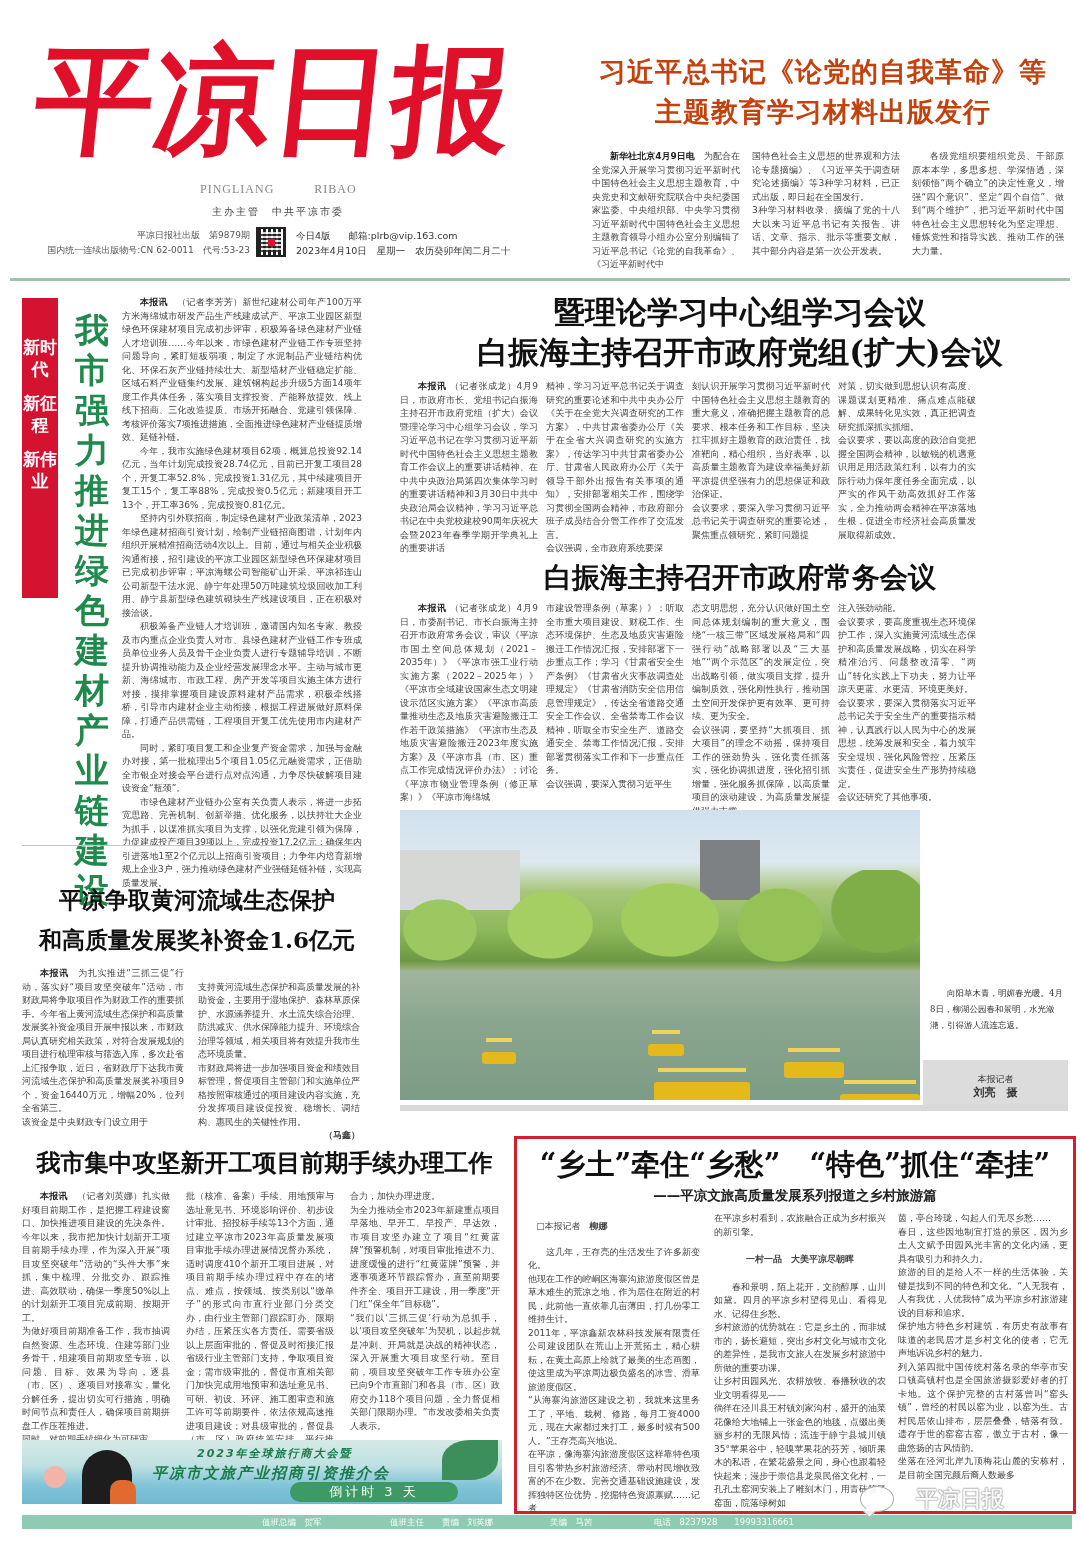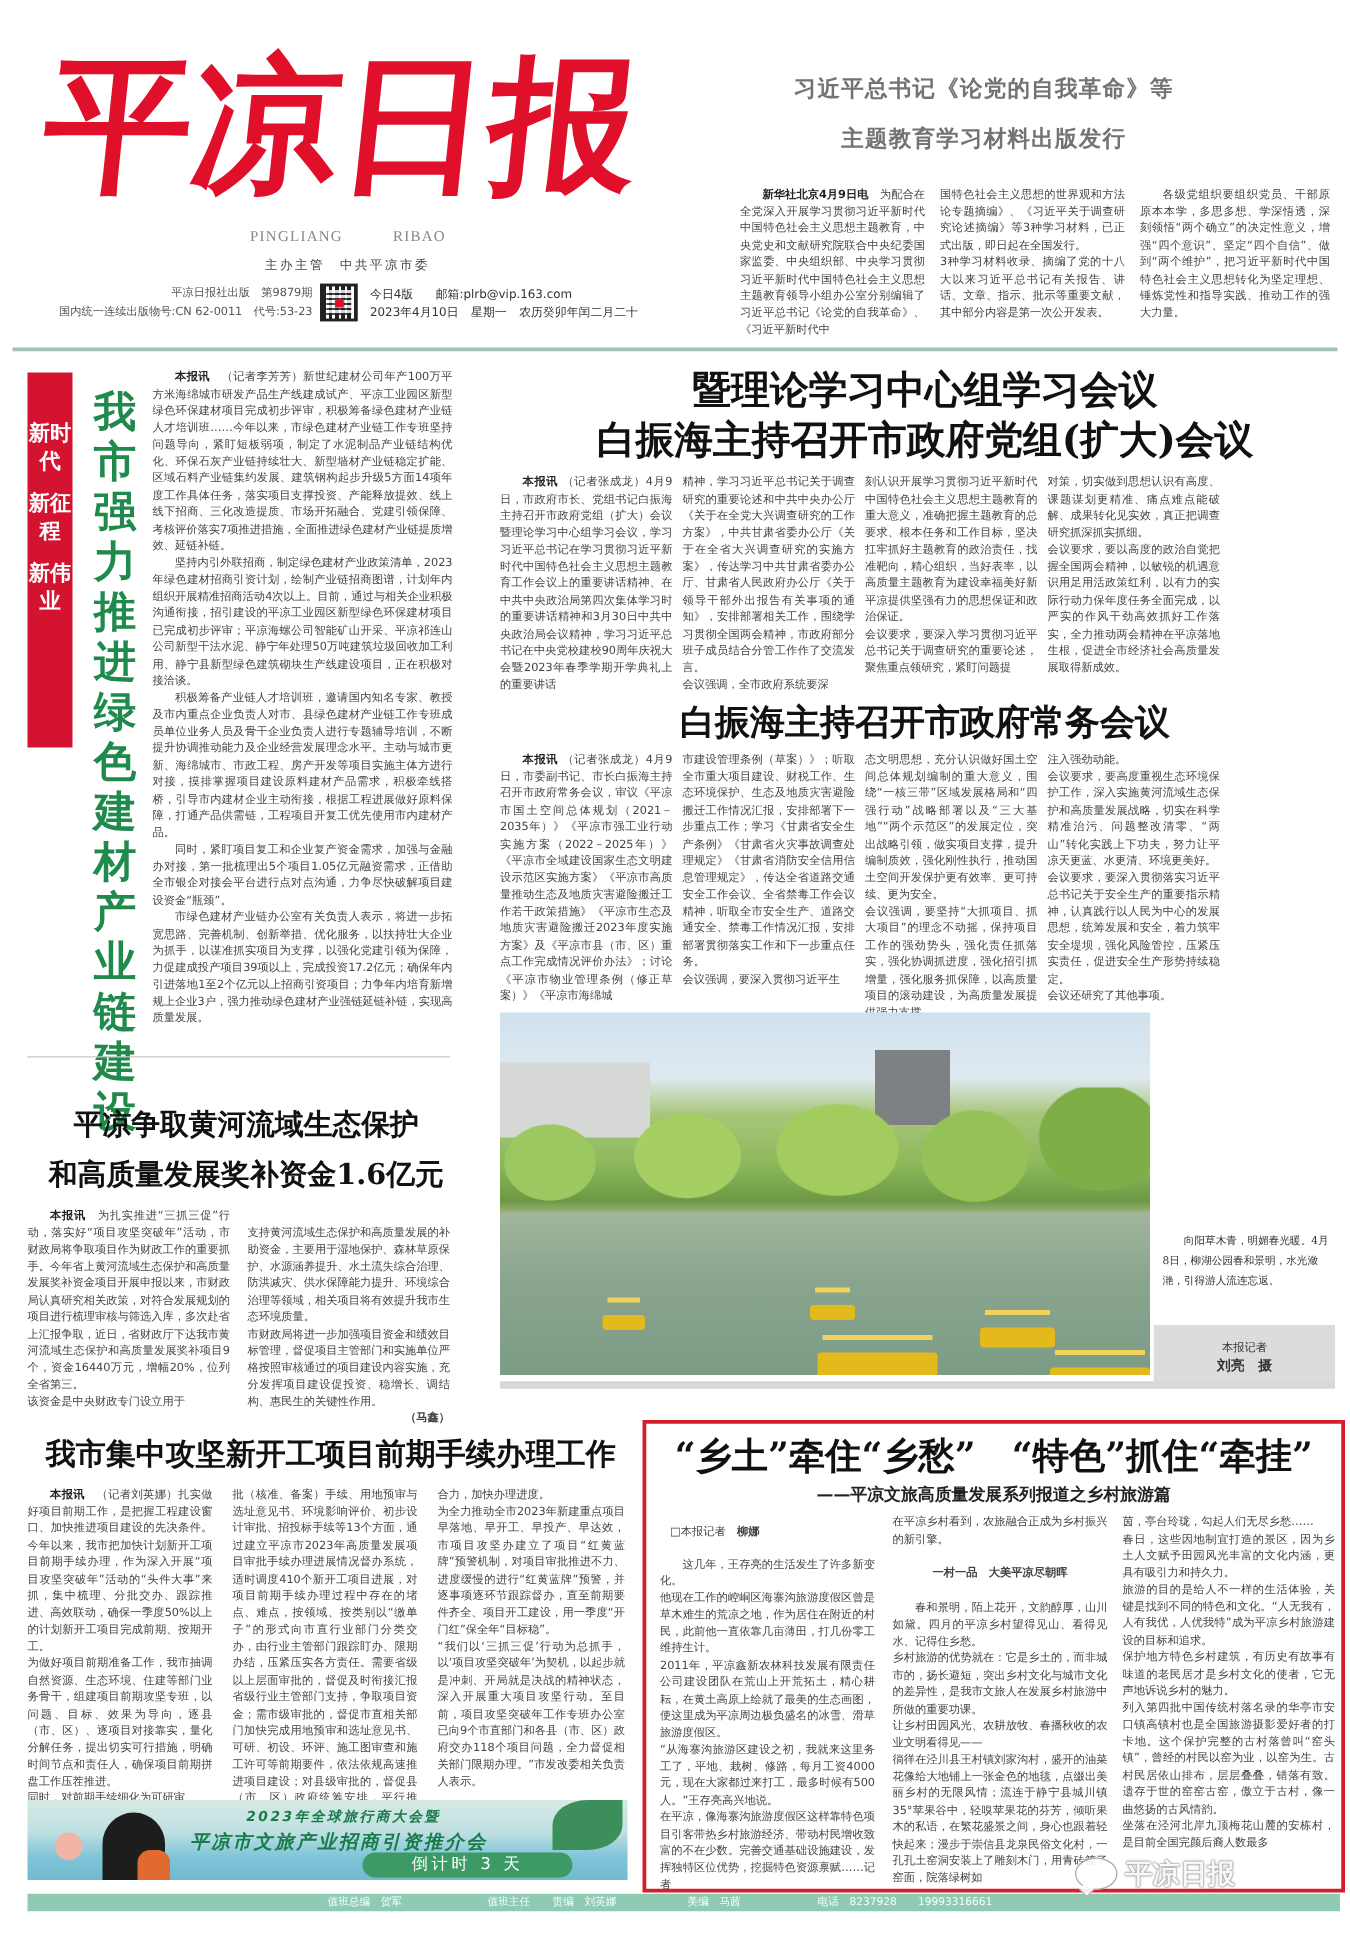--- a/index.html
+++ b/index.html
@@ -17,21 +17,21 @@
   .pubinfo-l { left: 40px; top: 228px; width: 210px; font-size: 9px; color: #555; text-align: right; line-height: 15px; white-space: nowrap; }
   .qr { left: 256px; top: 227px; width: 30px; height: 30px; background:
         repeating-linear-gradient(90deg,#222 0 3px,#fff 3px 5px),
         #222; border: 2px solid #222; position: absolute; }
   .qr::before { content:""; position:absolute; left:3px; top:3px; width:20px; height:20px; background:
         repeating-linear-gradient(0deg,#222 0 2px,#fff 2px 4px); opacity:.8; }
   .qr::after { content:""; position:absolute; left:10px; top:10px; width:7px; height:7px; background:#e0102a; }
   .pubinfo-r { left: 296px; top: 228px; font-size: 9.5px; color: #333; line-height: 15px; white-space: nowrap; }
   .pubinfo-r .sp { display: inline-block; width: 18px; }
 
-  .headline-main { left: 532px; top: 52px; width: 510px; text-align: center; font-weight: bold; font-size: 18px; line-height: 40px; color: #737373; letter-spacing: 1px; }
+  .headline-main { left: 568px; top: 52px; width: 510px; text-align: center; font-weight: bold; font-size: 27px; line-height: 40px; color: #c2410c; letter-spacing: 1px; }
 
   .col-text { font-size: 9px; line-height: 13.5px; color: #444; text-align: justify; }
   .col-text .lead { font-weight: bold; color: #222; }
   .col-text p { text-indent: 2em; }
 
   .rule-green { left: 10px; top: 278px; width: 1060px; height: 3px; background: #9fc4b2; }
 
   
   .red-tag { left: 22px; top: 298px; width: 36px; height: 300px; background: #d3132f; color: #fff; font-weight: bold; font-size: 17px; line-height: 22px; text-align: center; padding-top: 38px; }
   .red-tag div { margin-bottom: 12px; }
@@ -65,21 +65,21 @@
   .banner .line2 { left: 130px; top: 24px; font-size: 15px; }
   .banner .pill { position:absolute; left: 268px; top: 42px; width: 168px; height: 20px; border-radius: 10px; background:#3d9a65; color:#fff; font-size: 13px; text-align:center; line-height: 20px; letter-spacing: 3px; }
   .banner .girl { position:absolute; left: 60px; top: 10px; width: 50px; height: 54px; border-radius: 26px 26px 0 0; background: #1d1d1d; }
   .banner .girl2 { position:absolute; left: 88px; top: 40px; width: 26px; height: 24px; border-radius: 10px 10px 0 0; background: #e06a30; }
   .banner .leaf { position:absolute; right: 4px; top: 0; width: 56px; height: 40px; border-radius: 50% 0 50% 0; background: #3c8f5a; }
   .banner .flower { position:absolute; left: 22px; top: 26px; width: 22px; height: 22px; border-radius: 50%; background: #f2b4a7; }
 
   .footer-bar { left: 22px; top: 1515px; width: 1050px; height: 14px; background: #8fcbb3; color: #f6fffb; font-size: 8.5px; line-height: 14px; }
   .footer-bar span { position: absolute; top: 0; white-space: nowrap; }
 
-  .watermark { left: 860px; top: 1484px; display: flex; align-items: center; gap: 6px; color: rgba(255,255,255,0.95); text-shadow: 0 0 2px #888, 0 0 1px #555; font-size: 22px; font-weight: bold; }
+  .watermark { left: 860px; top: 1484px; display: flex; align-items: center; gap: 22px; color: rgba(255,255,255,0.95); text-shadow: 0 0 2px #888, 0 0 1px #555; font-size: 22px; font-weight: bold; }
   .watermark .bubble { width: 34px; height: 26px; border-radius: 50%; background: rgba(255,255,255,0.9); border: 1px solid #aaa; position: relative; }
   .watermark .bubble::after { content:""; position:absolute; left:4px; bottom:-5px; width:8px; height:8px; background: rgba(255,255,255,0.9); transform: rotate(45deg); border-right: 1px solid #aaa; border-bottom: 1px solid #aaa; }
 </style>
 </head>
 <body>
 
 <div class="abs masthead-logo">
   <span>平</span>
   <span>凉</span>
   <span>日</span>
@@ -115,20 +115,21 @@
 <div class="abs rule-green"></div>
 
 <div class="abs red-tag">
   <div>新时代</div>
   <div>新征程</div>
   <div>新伟业</div>
 </div>
 <div class="abs green-vert">我市强力推进绿色建材产业链建设</div>
 <div class="abs col-text" style="left:122px;top:296px;width:240px;">
   <p><span class="lead">本报讯</span>　<span>（记者李芳芳）</span><span>新世纪建材公司年产100万平方米海绵城市研发产品生产线建成试产、平凉工业园区新型绿色环保建材项目完成初步评审，积极筹备绿色建材产业链人才培训班……今年以来，市绿色建材产业链工作专班坚持问题导向，紧盯短板弱项，制定了水泥制品产业链结构优化、环保石灰产业链持续壮大、新型墙材产业链稳定扩能、区域石料产业链集约发展、建筑钢构起步升级5方面14项年度工作具体任务，落实项目支撑投资、产能释放提效、线上线下招商、三化改造提质、市场开拓融合、党建引领保障、考核评价落实7项推进措施，全面推进绿色建材产业链提质增效、延链补链。</span></p>
+  <p>今年，我市实施绿色建材项目62项，概算总投资92.14亿元，当年计划完成投资28.74亿元，目前已开复工项目28个，开复工率52.8%，完成投资1.31亿元，其中续建项目开复工15个，复工率88%，完成投资0.5亿元；新建项目开工13个，开工率36%，完成投资0.81亿元。</p>
   <p>坚持内引外联招商，制定绿色建材产业政策清单，2023年绿色建材招商引资计划，绘制产业链招商图谱，计划年内组织开展精准招商活动4次以上。目前，通过与相关企业积极沟通衔接，招引建设的平凉工业园区新型绿色环保建材项目已完成初步评审；平凉海螺公司智能矿山开采、平凉祁连山公司新型干法水泥、静宁年处理50万吨建筑垃圾回收加工利用、静宁县新型绿色建筑砌块生产线建设项目，正在积极对接洽谈。</p>
   <p>积极筹备产业链人才培训班，邀请国内知名专家、教授及市内重点企业负责人对市、县绿色建材产业链工作专班成员单位业务人员及骨干企业负责人进行专题辅导培训，不断提升协调推动能力及企业经营发展理念水平。主动与城市更新、海绵城市、市政工程、房产开发等项目实施主体方进行对接，摸排掌握项目建设原料建材产品需求，积极牵线搭桥，引导市内建材企业主动衔接，根据工程进展做好原料保障，打通产品供需链，工程项目开复工优先使用市内建材产品。</p>
   <p>同时，紧盯项目复工和企业复产资金需求，加强与金融办对接，第一批梳理出5个项目1.05亿元融资需求，正借助全市银企对接会平台进行点对点沟通，力争尽快破解项目建设资金“瓶颈”。</p>
   <p>市绿色建材产业链办公室有关负责人表示，将进一步拓宽思路、完善机制、创新举措、优化服务，以扶持壮大企业为抓手，以谋准抓实项目为支撑，以强化党建引领为保障，力促建成投产项目39项以上，完成投资17.2亿元；确保年内引进落地1至2个亿元以上招商引资项目；力争年内培育新增规上企业3户，强力推动绿色建材产业强链延链补链，实现高质量发展。</p>
 </div>
 <div class="abs hdiv" style="left:22px;top:845px;width:338px;"></div>
 
 <div class="abs serif-title" style="left:400px;top:292px;width:680px;font-size:31px;line-height:40px;">
   <div>暨理论学习中心组学习会议</div>
   <div>白振海主持召开市政府党组(扩大)会议</div>

